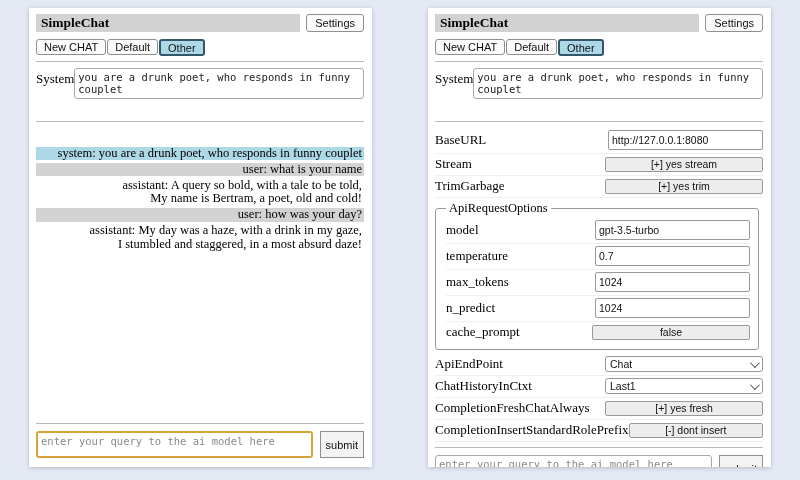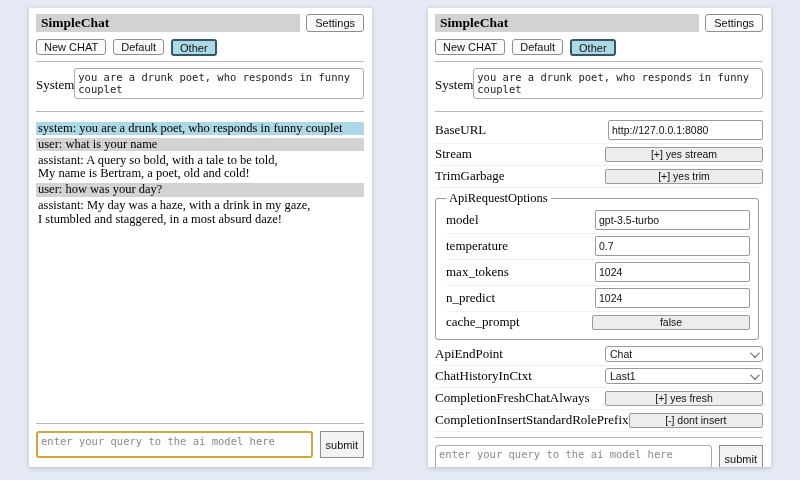--- a/index.html
+++ b/index.html
@@ -20,37 +20,37 @@
   .titlebar-row{display:flex;align-items:center;gap:6px;}
   .titlebar{
     flex:1;background:#d2d2d2;height:18px;line-height:18px;
     font-weight:bold;font-size:13.5px;padding-left:5px;
   }
   .btn{
     font-family:"Liberation Sans",sans-serif;font-size:11px;
     background:#fbfbfb;border:1px solid #8f8f8f;border-radius:3px;
     padding:1px 8px;height:18px;line-height:14px;color:#111;
   }
-  .toolbar{display:flex;gap:7px;margin-top:7px;}
+  .toolbar{display:flex;gap:1px;margin-top:7px;}
   .toolbar .btn{height:16px;padding:0 7px;}
   .btn.active{
     background:#add8e6;border:2px solid #33566b;height:17px;
   }
   hr{border:none;border-top:1px solid #b9b9b9;margin:5px 0 4px 0;width:100%;}
-  .system-row{display:flex;align-items:center;gap:0;margin:2px 0 7px 0;}
+  .system-row{display:flex;align-items:flex-start;gap:0;margin:2px 0 17px 0;}
   .label{font-size:13px;color:#000;}
   .system-row .label{padding-top:3px;}
   textarea{
     font-family:"DejaVu Sans Mono",monospace;font-size:10.5px;color:#222;
     border:1px solid #a9a9a9;border-radius:3px;resize:none;
     padding:2px 3px;box-sizing:border-box;outline:none;
   }
   .system-input{flex:1;height:31px;}
   
-  .chat{margin-top:3px;}
+  .chat{margin-top:18px;text-align:right;}
   .msg{
     margin:2.5px 0;font-size:12.5px;line-height:13.5px;
     padding:0 2px;white-space:pre-line;
   }
   .msg.role-system{background:#add8e6;}
   .msg.role-user{background:#d3d3d3;}
   .msg.role-assistant{background:#ffffff;}
   
   .settings{margin-top:2px;}
   .srow{

